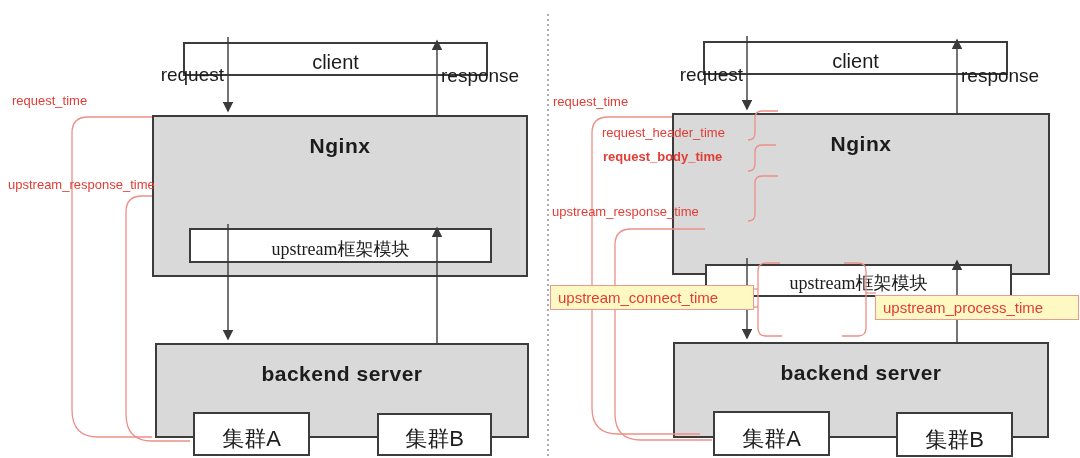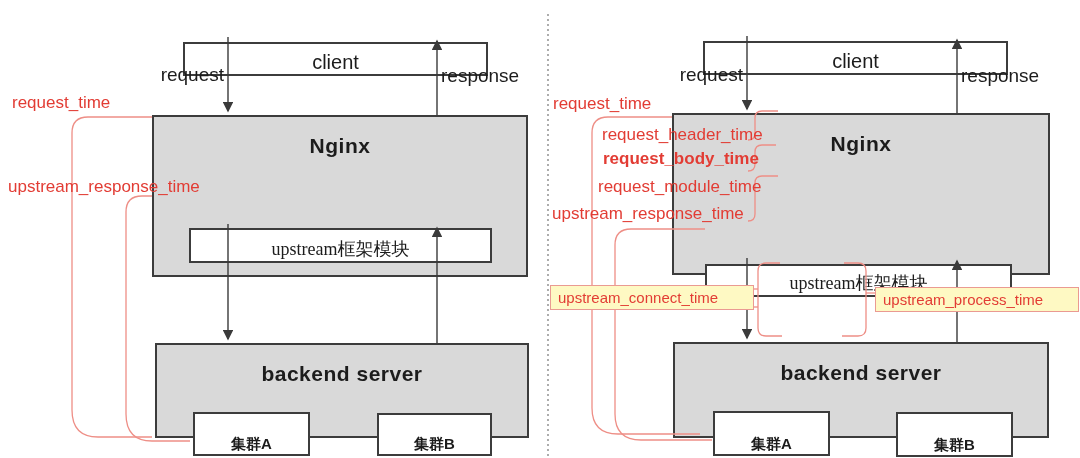--- a/index.html
+++ b/index.html
@@ -8,22 +8,22 @@
     font-family:"Liberation Sans","DejaVu Sans",sans-serif;color:#1c1c1c;
   }
   .box{position:absolute;box-sizing:border-box;background:#ffffff;border:2px solid #3c3c3c;}
   .gray{background:#d9d9d9;}
   .center{display:flex;align-items:flex-end;justify-content:center;margin-top:39px;}
   .node-label{font-size:20px;}
   .section-title{position:absolute;box-sizing:border-box;width:100%;text-align:center;
     font-weight:bold;font-size:21px;padding-top:17px;letter-spacing:0.5px;}
   .flow-label{position:absolute;font-size:19px;}
   .module-box{font-size:18px;font-family:Liberation Serif, serif;}
-  .cluster-box{font-size:15px;font-weight:700;}
-  .red-label{position:absolute;font-size:17px;font-weight:500;color:#e23c34;white-space:nowrap;z-index:6;}
+  .cluster-box{font-size:22px;font-weight:400;}
+  .red-label{position:absolute;font-size:13px;font-weight:500;color:#e23c34;white-space:nowrap;z-index:6;}
   .red-box{position:absolute;box-sizing:border-box;border:1.5px solid #ea9a92;background:#fef9c3;
     display:flex;align-items:center;padding-left:7px;font-size:15px;font-weight:500;color:#e23c34;
     white-space:nowrap;z-index:6;}
   #overlay{position:absolute;left:0;top:0;z-index:5;pointer-events:none;}
   .boxes{position:absolute;left:0;top:0;width:100%;height:100%;z-index:1;}
 </style>
 </head>
 <body>
 
 <div id="canvas">
@@ -123,23 +123,22 @@
       <line x1="866" y1="293" x2="876" y2="293"></line>
     </g>
   </svg>
 
   <div class="red-label" style="left:12px;top:93px;">request_time</div>
   <div class="red-label" style="left:8px;top:177px;">upstream_response_time</div>
 
   <div class="red-label" style="left:553px;top:94px;">request_time</div>
   <div class="red-label" style="left:602px;top:125px;">request_header_time</div>
   <div class="red-label" style="left:603px;top:149px;font-weight:bold;">request_body_time</div>
-  <div class="red-label" style="left:598px;top:177px;">request_module_time</div>
   <div class="red-label" style="left:552px;top:204px;">upstream_response_time</div>
 
   <div class="red-box" style="left:550px;top:285px;width:204px;height:25px;">
     <span>upstream_connect_time</span>
   </div>
-  <div class="red-box" style="left:875px;top:287px;width:204px;height:25px;">
+  <div class="red-box" style="left:875px;top:295px;width:204px;height:25px;">
     <span>upstream_process_time</span>
   </div>
 
 </div>
 
 </body></html>

